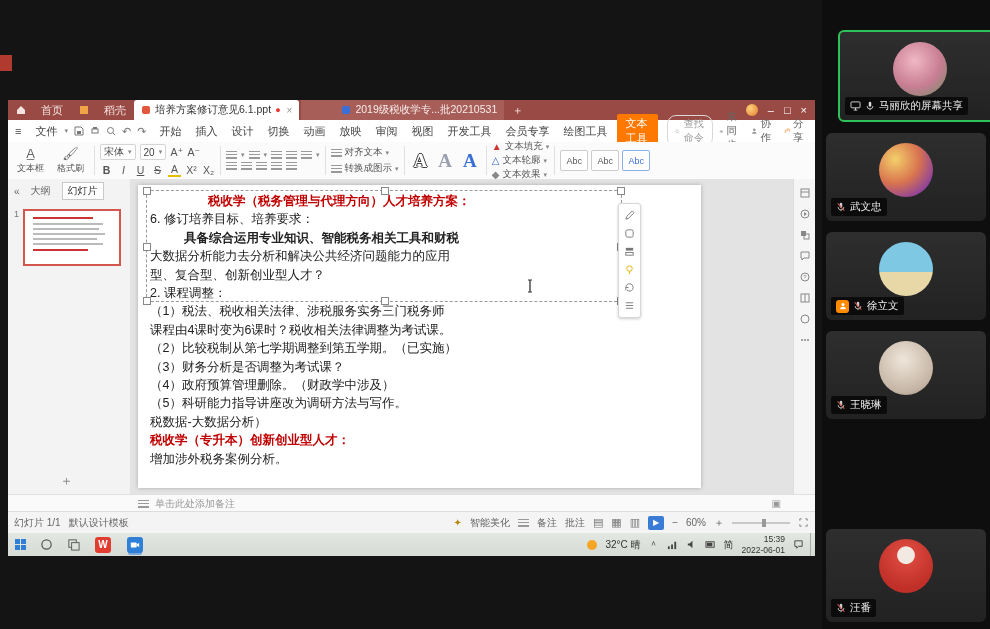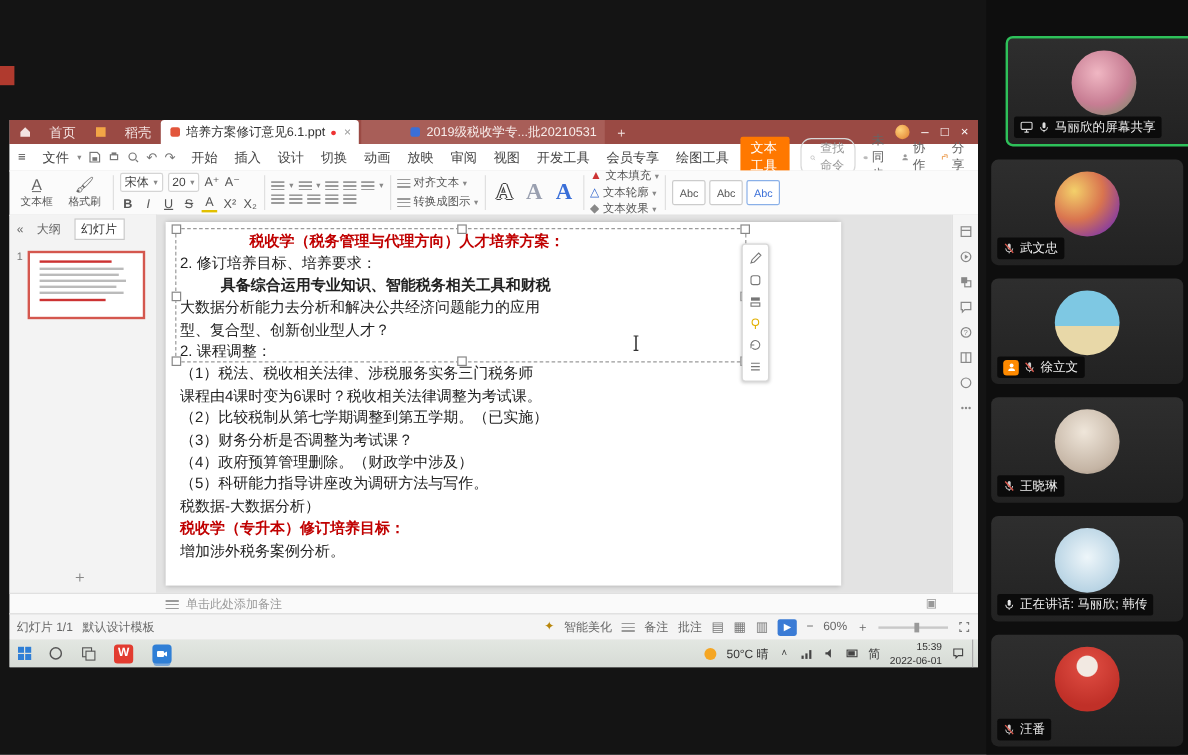--- a/index.html
+++ b/index.html
@@ -342,33 +342,33 @@
           <div class="bar red" style="top:38px;width:55px"></div>
         </div>
       </div>
       <span class="plusbtn">＋</span>
     </div>
 
     <div class="abs" id="canvas">
       <div id="slide">
         <div id="textblock">
           <div class="ln red ind-t">税收学（税务管理与代理方向）人才培养方案：</div>
-          <div class="ln">2. 修订培养目标、培养要求：</div>
+          <div class="ln">6. 修订培养目标、培养要求：</div>
           <div class="ln ind-1">具备综合运用专业知识、智能税务相关工具和财税</div>
           <div class="ln">大数据分析能力去分析和解决公共经济问题能力的应用</div>
           <div class="ln">型、复合型、创新创业型人才？</div>
           <div class="ln">2. 课程调整：</div>
           <div class="ln">（1）税法、税收相关法律、涉税服务实务三门税务师</div>
           <div class="ln">课程由4课时变为6课时？税收相关法律调整为考试课。</div>
           <div class="ln">（2）比较税制从第七学期调整到第五学期。（已实施）</div>
           <div class="ln">（3）财务分析是否调整为考试课？</div>
           <div class="ln">（4）政府预算管理删除。（财政学中涉及）</div>
           <div class="ln">（5）科研能力指导讲座改为调研方法与写作。</div>
           <div class="ln">税数据-大数据分析）</div>
-          <div class="ln red">税收学（专升本）修订培养目标：</div>
+          <div class="ln red">税收学（专升本）创新创业型人才：</div>
           <div class="ln">增加涉外税务案例分析。</div>
         </div>
 
         <div id="selbox">
           <span class="hd" style="left:-4px;top:-4px"></span>
           <span class="hd" style="left:50%;top:-4px;margin-left:-3px"></span>
           <span class="hd" style="right:-4px;top:-4px"></span>
           <span class="hd" style="left:-4px;top:50%;margin-top:-3px"></span>
           <span class="hd" style="right:-4px;top:50%;margin-top:-3px"></span>
           <span class="hd" style="left:-4px;bottom:-4px"></span>
@@ -496,21 +496,21 @@
     </span>
     <span class="appic w">W</span>
     <span class="appic m hl">
       <svg width="10" height="10" viewBox="0 0 12 12">
           <rect x="1" y="3" width="7" height="6" rx="1" fill="#fff"></rect>
           <path d="M8 5 L11 3.5 V8.5 L8 7 Z" fill="#fff"></path>
         </svg>
     </span>
     <div class="tright">
       <span class="sun"></span>
-      <span>50°C 晴</span>
+      <span>32°C 晴</span>
       <span>＾</span>
       <svg width="11" height="11" viewBox="0 0 12 12">
           <rect x="1" y="8" width="2" height="3" fill="#444"></rect>
           <rect x="4.5" y="6" width="2" height="5" fill="#444"></rect>
           <rect x="8" y="3" width="2" height="8" fill="#444"></rect>
         </svg>
       <svg width="11" height="11" viewBox="0 0 12 12">
           <path d="M2 5 H4 L7 2 V10 L4 7 H2 Z" fill="#444"></path>
         </svg>
       <svg width="11" height="11" viewBox="0 0 12 12">
@@ -587,31 +587,20 @@
       <svg class="micsvg" width="10" height="10" viewBox="0 0 12 12">
           <rect x="4.5" y="1" width="3" height="6" rx="1.5" fill="#ccc"></rect>
           <path d="M2.5 6 a3.5 3.5 0 0 0 7 0" stroke="#ccc" fill="none"></path>
           <line x1="6" y1="9.5" x2="6" y2="11" stroke="#ccc"></line>
           <line x1="2" y1="1.5" x2="10" y2="10.5" stroke="#e05a4e" stroke-width="1.3"></line>
         </svg>
       <span>王晓琳</span>
     </span>
   </div>
 
-  <div class="tile" style="top:430px">
-    <span class="av av5"></span>
-    <span class="tlabel" style="max-width:150px">
-      <svg class="micsvg" width="10" height="10" viewBox="0 0 12 12">
-          <rect x="4.5" y="1" width="3" height="6" rx="1.5" fill="#e8e8e8"></rect>
-          <path d="M2.5 6 a3.5 3.5 0 0 0 7 0" stroke="#e8e8e8" fill="none"></path>
-          <line x1="6" y1="9.5" x2="6" y2="11" stroke="#e8e8e8"></line>
-        </svg>
-      <span>正在讲话: 马丽欣; 韩传</span>
-    </span>
-  </div>
 
   <div class="tile" style="top:529px;height:93px">
     <span class="av av6"></span>
     <span class="tlabel">
       <svg class="micsvg" width="10" height="10" viewBox="0 0 12 12">
           <rect x="4.5" y="1" width="3" height="6" rx="1.5" fill="#ccc"></rect>
           <path d="M2.5 6 a3.5 3.5 0 0 0 7 0" stroke="#ccc" fill="none"></path>
           <line x1="6" y1="9.5" x2="6" y2="11" stroke="#ccc"></line>
           <line x1="2" y1="1.5" x2="10" y2="10.5" stroke="#e05a4e" stroke-width="1.3"></line>
         </svg>

